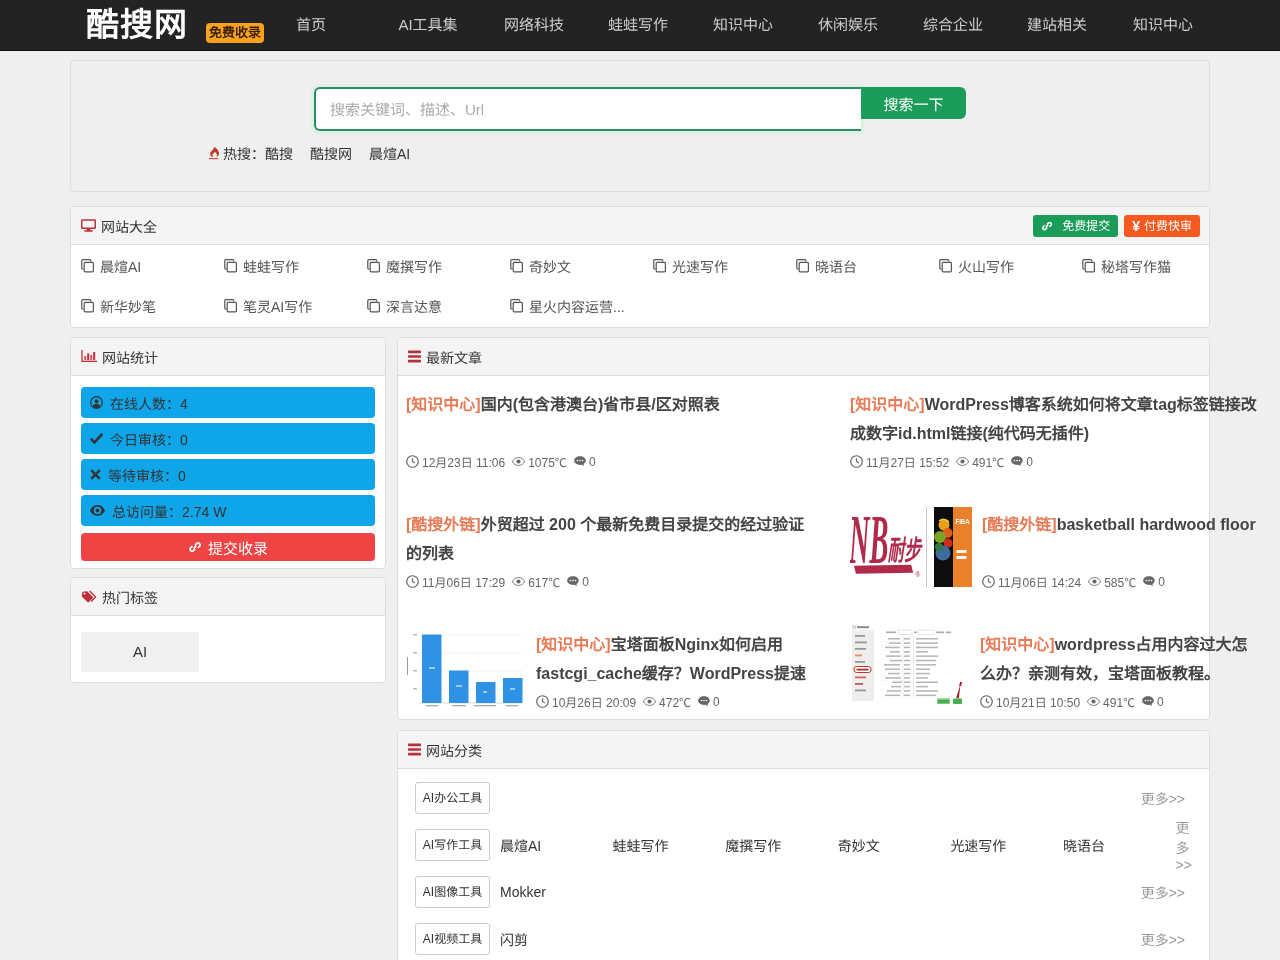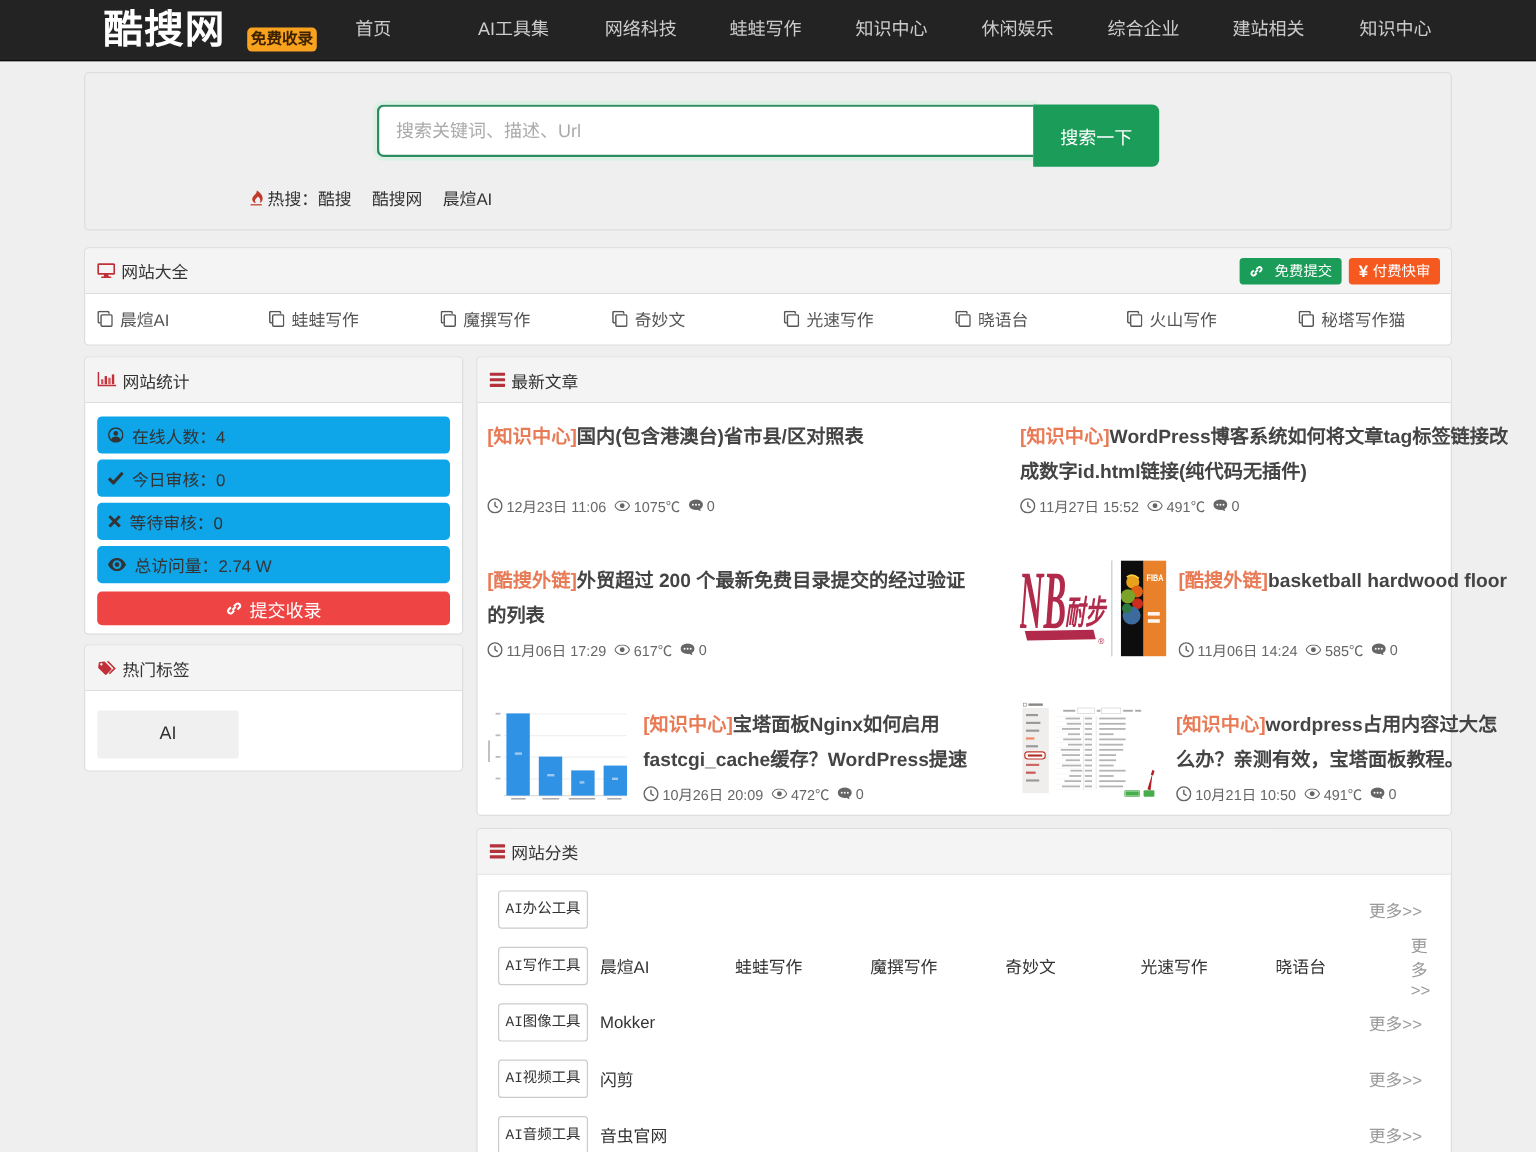--- a/index.html
+++ b/index.html
@@ -15,22 +15,22 @@
 .navitem { position:absolute; top:0; height:50px; line-height:50px; color:#ccc; font-size:15px; transform:translateX(-50%); white-space:nowrap; }
 
 .panel { background:#fff; border:1px solid #ddd; border-radius:4px; }
 .phead { height:38px; background:#f4f4f4; border-bottom:1px solid #ddd; border-radius:4px 4px 0 0; padding:0 9px 0 10px; display:flex; align-items:center; font-size:14px; color:#333; }
 .phead svg { margin-right:5px; }
 
 .search-panel { margin-top:9px; height:132px; border:1px solid #ddd; border-radius:4px; background:#efefef; }
 .sform { width:652px; margin:26px auto 0; height:44px; display:flex; }
 .sinput { flex:1; height:44px; border:2px solid #2e8b62; border-right:none; border-radius:6px 0 0 6px; box-shadow:0 0 0 3px #ddf0e4; background:#fff; padding:0 14px; font-size:15px; color:#333; outline:none; font-family:"Liberation Sans",sans-serif; }
 .sinput::placeholder { color:#aaa; }
-.sbtn { width:105px; height:52px; background:#1b9c58; color:#fff; font-size:15px; border:none; border-radius:0 6px 6px 0; font-family:"Liberation Sans",sans-serif; }
-.hotline { margin:24px 0 0 137px; font-size:14px; color:#333; display:flex; align-items:center; }
+.sbtn { width:105px; height:32px; background:#1b9c58; color:#fff; font-size:15px; border:none; border-radius:0 6px 6px 0; font-family:"Liberation Sans",sans-serif; }
+.hotline { margin:12px 0 0 137px; font-size:14px; color:#333; display:flex; align-items:center; }
 .hotline a { color:#333; margin-right:16px; }
 
 .dq-panel { margin-top:14px; }
 .dq-head-btns { margin-left:auto; display:flex; gap:6px; }
 .hbtn { height:22px; line-height:22px; border-radius:3px; color:#fff; font-size:12px; display:flex; align-items:center; gap:4px; }
 .hbtn.green { padding:0 8px; }
 .hbtn.orange { padding:0 8px; }
 .hbtn.green { background:#1b9c58; }
 .hbtn.orange { background:#f5591f; }
 .dq-body { padding:1px 0 1px; }
@@ -56,21 +56,21 @@
 .art .txt { flex:1; min-width:0; position:relative; }
 .art .tit { font-size:16px; font-weight:bold; line-height:29px; color:#444; max-height:61px; overflow:hidden; padding-top:3px; }
 .art .tit .cat { color:#e87a55; }
 .meta { position:absolute; left:0; bottom:6px; display:flex; align-items:center; font-size:12px; color:#666; white-space:nowrap; }
 .meta svg { margin-right:3px; }
 .meta .m2 { margin-left:7px; }
 
 .cats-panel { margin-top:10px; }
 .cat-body { padding:13px 12px 12px; }
 .cat-row { height:32px; margin-bottom:15px; display:flex; align-items:center; }
-.cat-box { width:75px; height:32px; line-height:30px; text-align:center; border:1px solid #ccc; border-radius:3px; background:#fff; font-size:12px; color:#333; flex:none; margin-left:5px;font-family:Liberation Mono, monospace; }
+.cat-box { width:75px; height:32px; line-height:30px; text-align:center; border:1px solid #ccc; border-radius:3px; background:#fff; font-size:12px; color:#333; flex:none; margin-left:5px; }
 .cat-items { display:flex; margin-left:10px; }
 .cat-items a { width:112.6px; font-size:14px; color:#333; }
 .cat-more { margin-left:auto; font-size:14px; color:#999; margin-right:12px; }
 </style>
 </head>
 <body>
 
 <div class="topbar">
   <div class="wrap">
     <span class="logo">酷搜网</span>
@@ -145,20 +145,38 @@
               <path fill="none" stroke="#555" stroke-width="1.2" d="M2.6 10H1.8c-.6 0-1-.4-1-1V1.6c0-.6.4-1 1-1h7c.6 0 1 .4 1 1v.8"></path>
             </svg>晓语台</div>
         <div class="dq-cell"><svg width="13" height="14" viewBox="0 0 13 14">
               <path fill="none" stroke="#555" stroke-width="1.2" d="M4.2 3.4h7.2c.6 0 1 .4 1 1v7.4c0 .6-.4 1-1 1H4.2c-.6 0-1-.4-1-1V4.4c0-.6.4-1 1-1z"></path>
               <path fill="none" stroke="#555" stroke-width="1.2" d="M2.6 10H1.8c-.6 0-1-.4-1-1V1.6c0-.6.4-1 1-1h7c.6 0 1 .4 1 1v.8"></path>
             </svg>火山写作</div>
         <div class="dq-cell"><svg width="13" height="14" viewBox="0 0 13 14">
               <path fill="none" stroke="#555" stroke-width="1.2" d="M4.2 3.4h7.2c.6 0 1 .4 1 1v7.4c0 .6-.4 1-1 1H4.2c-.6 0-1-.4-1-1V4.4c0-.6.4-1 1-1z"></path>
               <path fill="none" stroke="#555" stroke-width="1.2" d="M2.6 10H1.8c-.6 0-1-.4-1-1V1.6c0-.6.4-1 1-1h7c.6 0 1 .4 1 1v.8"></path>
             </svg>秘塔写作猫</div>
+      </div>
+      <div class="dq-row">
+        <div class="dq-cell"><svg width="13" height="14" viewBox="0 0 13 14">
+              <path fill="none" stroke="#555" stroke-width="1.2" d="M4.2 3.4h7.2c.6 0 1 .4 1 1v7.4c0 .6-.4 1-1 1H4.2c-.6 0-1-.4-1-1V4.4c0-.6.4-1 1-1z"></path>
+              <path fill="none" stroke="#555" stroke-width="1.2" d="M2.6 10H1.8c-.6 0-1-.4-1-1V1.6c0-.6.4-1 1-1h7c.6 0 1 .4 1 1v.8"></path>
+            </svg>新华妙笔</div>
+        <div class="dq-cell"><svg width="13" height="14" viewBox="0 0 13 14">
+              <path fill="none" stroke="#555" stroke-width="1.2" d="M4.2 3.4h7.2c.6 0 1 .4 1 1v7.4c0 .6-.4 1-1 1H4.2c-.6 0-1-.4-1-1V4.4c0-.6.4-1 1-1z"></path>
+              <path fill="none" stroke="#555" stroke-width="1.2" d="M2.6 10H1.8c-.6 0-1-.4-1-1V1.6c0-.6.4-1 1-1h7c.6 0 1 .4 1 1v.8"></path>
+            </svg>笔灵AI写作</div>
+        <div class="dq-cell"><svg width="13" height="14" viewBox="0 0 13 14">
+              <path fill="none" stroke="#555" stroke-width="1.2" d="M4.2 3.4h7.2c.6 0 1 .4 1 1v7.4c0 .6-.4 1-1 1H4.2c-.6 0-1-.4-1-1V4.4c0-.6.4-1 1-1z"></path>
+              <path fill="none" stroke="#555" stroke-width="1.2" d="M2.6 10H1.8c-.6 0-1-.4-1-1V1.6c0-.6.4-1 1-1h7c.6 0 1 .4 1 1v.8"></path>
+            </svg>深言达意</div>
+        <div class="dq-cell"><svg width="13" height="14" viewBox="0 0 13 14">
+              <path fill="none" stroke="#555" stroke-width="1.2" d="M4.2 3.4h7.2c.6 0 1 .4 1 1v7.4c0 .6-.4 1-1 1H4.2c-.6 0-1-.4-1-1V4.4c0-.6.4-1 1-1z"></path>
+              <path fill="none" stroke="#555" stroke-width="1.2" d="M2.6 10H1.8c-.6 0-1-.4-1-1V1.6c0-.6.4-1 1-1h7c.6 0 1 .4 1 1v.8"></path>
+            </svg>星火内容运营...</div>
       </div>
     </div>
   </div>
 
   <div class="cols">
     <div class="side">
       <div class="panel stats-panel">
         <div class="phead">
           <svg width="16" height="13" viewBox="0 0 16 13">
               <path fill="none" stroke="#c13038" stroke-width="1.3" d="M1 0v11.3h15"></path>

